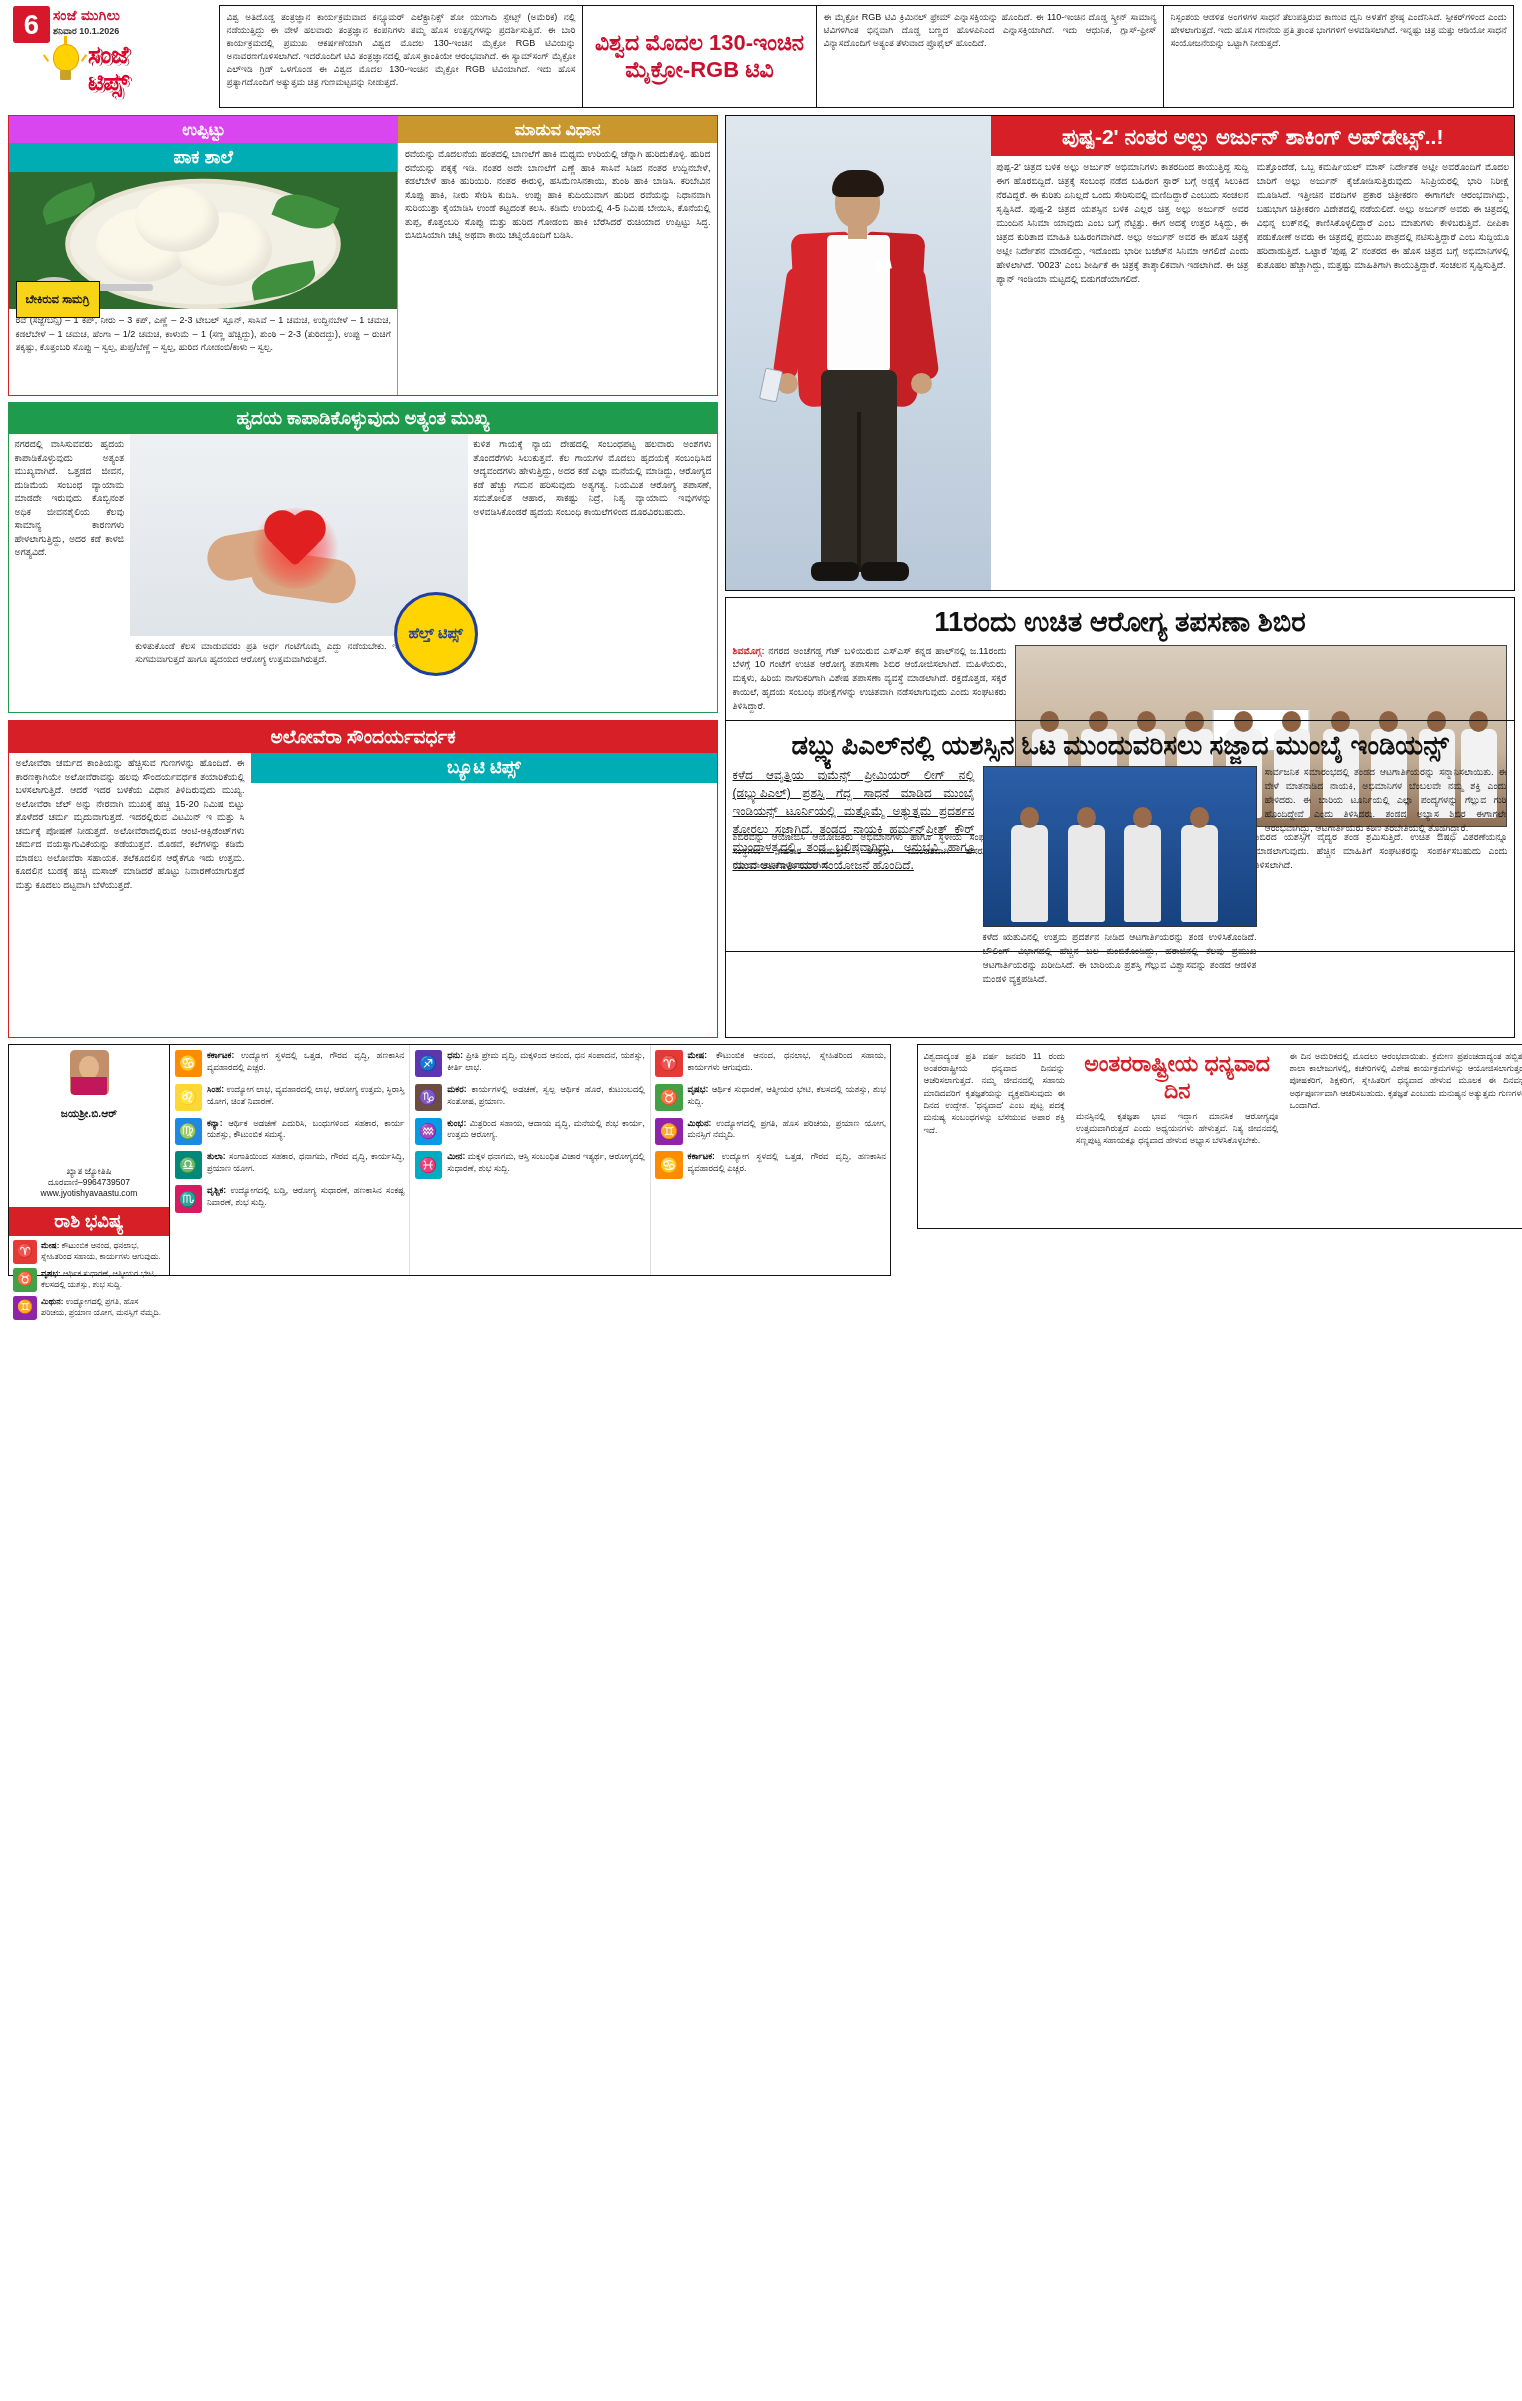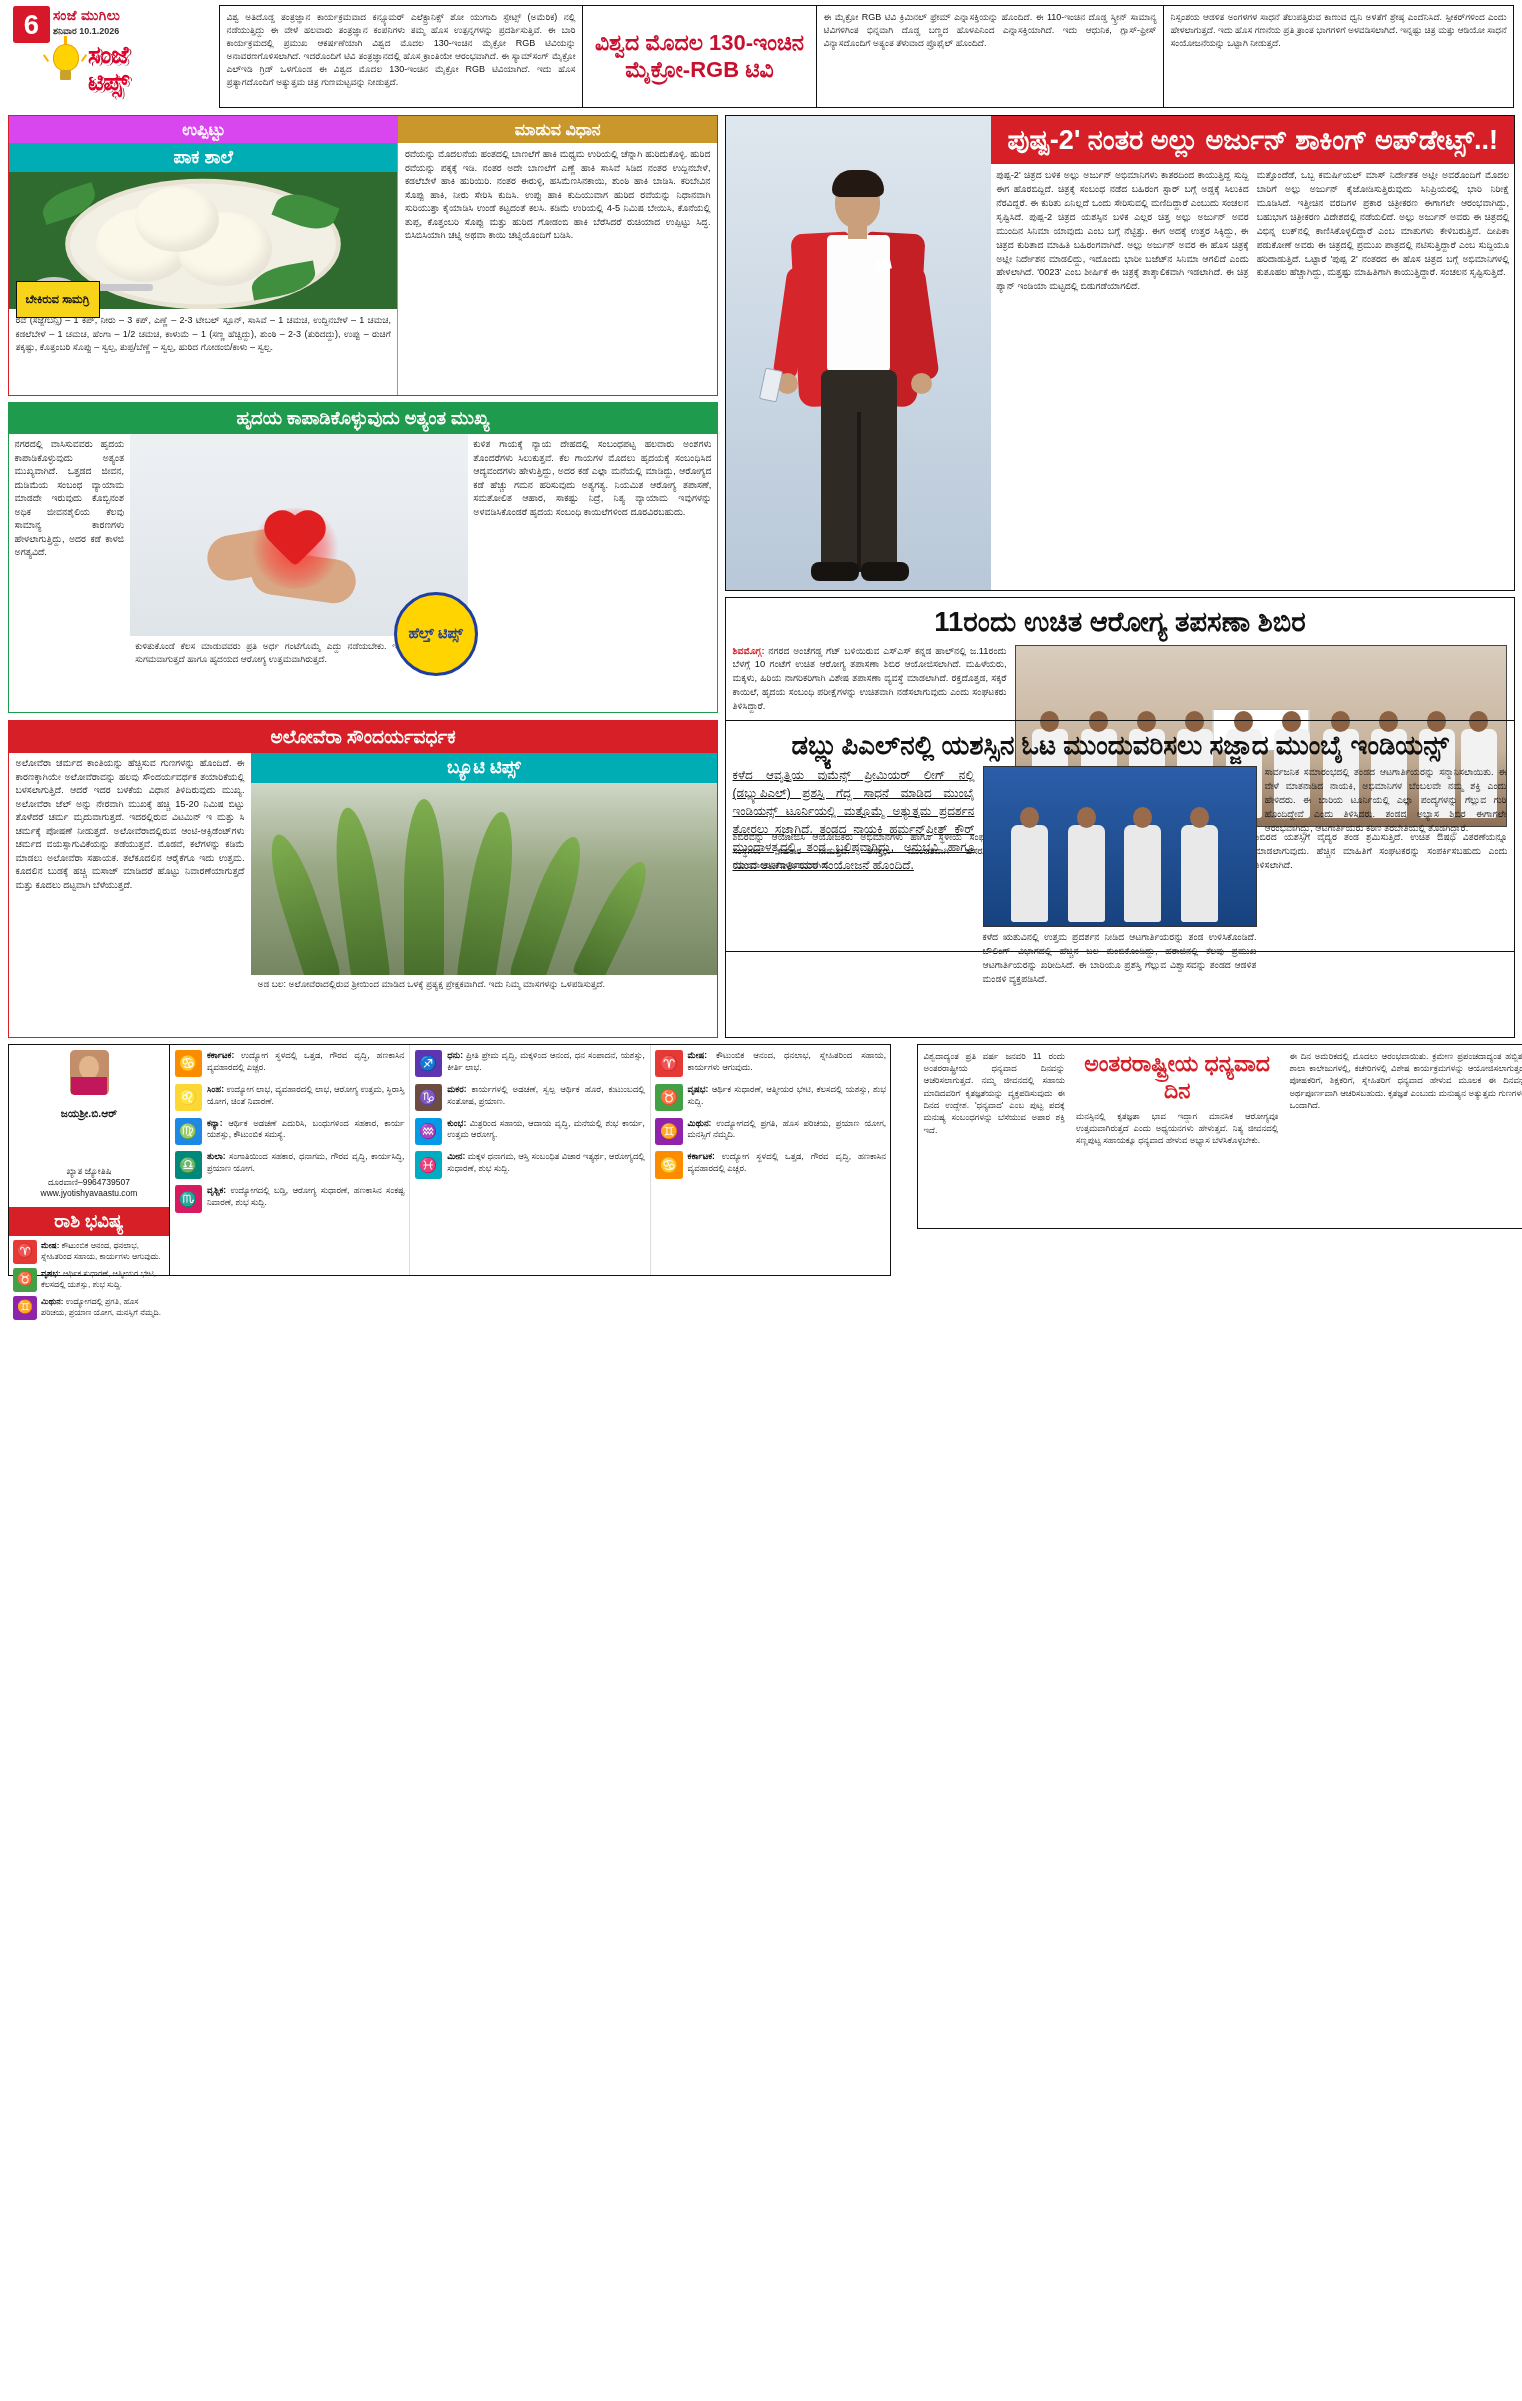--- a/index.html
+++ b/index.html
@@ -82,21 +82,21 @@
   .af-pants { position:absolute; left:63px; top:200px; width:76px; height:202px; background:#2f2a24; border-radius:8px 8px 3.2px 3.2px;}
   .af-legsplit { position:absolute; left:99px; top:242px; width:4px; height:160px; background:#1d1a16;}
   .af-shoeL { position:absolute; left:53px; top:392px; width:48px; height:19.4px; background:#171310; border-radius:8px;}
   .af-shoeR { position:absolute; left:103px; top:392px; width:48px; height:19.4px; background:#171310; border-radius:8px;}
   .af-armL { position:absolute; left:22.6px; top:97px; width:24px; height:113px; background:#d6262b; border-radius:11.3px; transform:rotate(8deg);}
   .af-armR { position:absolute; left:150px; top:97px; width:24px; height:113px; background:#c41f24; border-radius:11.3px; transform:rotate(-8deg);}
   .af-handL { position:absolute; left:19.4px; top:203px; width:21px; height:21px; background:#caa07c; border-radius:50%;}
   .af-handR { position:absolute; left:153px; top:203px; width:21px; height:21px; background:#caa07c; border-radius:50%;}
   .af-phone { position:absolute; left:4.8px; top:199px; width:18px; height:32px; background:#e9edf1; border:0.8px solid #9aa7b2; border-radius:2.4px; transform:rotate(12deg);}
   .allu-right { width:524px; }
-  .allu-hdr { background:#d61f26; color:#fff; font-size:27px; font-weight:bold; text-align:center; padding:6.5px 4.8px; line-height:1.3;}
+  .allu-hdr { background:#d61f26; color:#fff; font-size:21px; font-weight:bold; text-align:center; padding:6.5px 4.8px; line-height:1.3;}
   .allu-cols { display:flex; padding:4.8px 4.8px 0 4.8px; gap:8px; }
   .allu-cols > div { width:50%; font-size:9.3px; line-height:1.5; text-align:justify;}
 
   
   #sec-heart { position:absolute; left:8px; top:402px; width:710px; height:311px; border:1.6px solid #1f9b4d; }
   .heart-hdr { background:#1f9b4d; color:#fff; font-size:18px; font-weight:bold; text-align:center; padding:4.8px 0;}
   .heart-body { display:flex; height:274px; }
   .heart-c1 { width:121px; padding:4.8px 5.6px; }
   .heart-mid { width:339px; position:relative; }
   .heart-photo { position:relative; width:100%; height:202px; overflow:hidden; background:#e8ecef;}
@@ -341,30 +341,20 @@
       <div>ಶಿಬಿರದ ಯಶಸ್ಸಿಗೆ ವೈದ್ಯರ ತಂಡ ಶ್ರಮಿಸುತ್ತಿದೆ. ಉಚಿತ ಔಷಧಿ ವಿತರಣೆಯನ್ನೂ ಮಾಡಲಾಗುವುದು. ಹೆಚ್ಚಿನ ಮಾಹಿತಿಗೆ ಸಂಘಟಕರನ್ನು ಸಂಪರ್ಕಿಸಬಹುದು ಎಂದು ತಿಳಿಸಲಾಗಿದೆ.</div>
     </div>
   </div>
 
   <div id="sec-aloe">
     <div class="aloe-hdr">ಅಲೋವೆರಾ ಸೌಂದರ್ಯವರ್ಧಕ</div>
     <div class="aloe-body">
       <div class="aloe-left kn-sm">ಅಲೋವೆರಾ ಚರ್ಮದ ಕಾಂತಿಯನ್ನು ಹೆಚ್ಚಿಸುವ ಗುಣಗಳನ್ನು ಹೊಂದಿದೆ. ಈ ಕಾರಣಕ್ಕಾಗಿಯೇ ಅಲೋವೆರಾವನ್ನು ಹಲವು ಸೌಂದರ್ಯವರ್ಧಕ ತಯಾರಿಕೆಯಲ್ಲಿ ಬಳಸಲಾಗುತ್ತಿದೆ. ಆದರೆ ಇದರ ಬಳಕೆಯ ವಿಧಾನ ತಿಳಿದಿರುವುದು ಮುಖ್ಯ. ಅಲೋವೆರಾ ಜೆಲ್ ಅನ್ನು ನೇರವಾಗಿ ಮುಖಕ್ಕೆ ಹಚ್ಚಿ 15-20 ನಿಮಿಷ ಬಿಟ್ಟು ತೊಳೆದರೆ ಚರ್ಮ ಮೃದುವಾಗುತ್ತದೆ. ಇದರಲ್ಲಿರುವ ವಿಟಮಿನ್ ಇ ಮತ್ತು ಸಿ ಚರ್ಮಕ್ಕೆ ಪೋಷಣೆ ನೀಡುತ್ತದೆ. ಅಲೋವೆರಾದಲ್ಲಿರುವ ಆಂಟಿ-ಆಕ್ಸಿಡೆಂಟ್‌ಗಳು ಚರ್ಮದ ವಯಸ್ಸಾಗುವಿಕೆಯನ್ನು ತಡೆಯುತ್ತವೆ. ಮೊಡವೆ, ಕಲೆಗಳನ್ನು ಕಡಿಮೆ ಮಾಡಲು ಅಲೋವೆರಾ ಸಹಾಯಕ. ತಲೆಕೂದಲಿನ ಆರೈಕೆಗೂ ಇದು ಉತ್ತಮ. ಕೂದಲಿನ ಬುಡಕ್ಕೆ ಹಚ್ಚಿ ಮಸಾಜ್ ಮಾಡಿದರೆ ಹೊಟ್ಟು ನಿವಾರಣೆಯಾಗುತ್ತದೆ ಮತ್ತು ಕೂದಲು ದಟ್ಟವಾಗಿ ಬೆಳೆಯುತ್ತದೆ.</div>
       <div class="aloe-right">
         <div class="beauty-title">ಬ್ಯೂಟಿ ಟಿಪ್ಸ್</div>
-        <div class="aloe-photo">
-          <div class="ap-sky"></div>
-          <div class="ap-leaf" style="left:32px;top:48px;width:36px;height:153px;transform:rotate(-18deg);"></div>
-          <div class="ap-leaf" style="left:89px;top:24px;width:39px;height:178px;transform:rotate(-8deg);"></div>
-          <div class="ap-leaf" style="left:153px;top:16px;width:40px;height:186px;"></div>
-          <div class="ap-leaf" style="left:218px;top:27.4px;width:39px;height:173px;transform:rotate(9deg);"></div>
-          <div class="ap-leaf" style="left:281px;top:50px;width:36px;height:152px;transform:rotate(19deg);"></div>
-          <div class="ap-leaf" style="left:347px;top:73px;width:32px;height:129px;transform:rotate(26deg);"></div>
-          <div class="aloe-cap">ಅಡ ಬಲ: ಅಲೋವೆರಾದಲ್ಲಿರುವ ಶ್ರೀಯಿಂದ ಮಾಡಿದ ಒಳಕ್ಕೆ ಪ್ರತ್ಯಕ್ಷ ಪ್ರೇಕ್ಷಕವಾಗಿದೆ. ಇದು ನಿಮ್ಮ ಮಾಸಗಳನ್ನು ಒಳಪಡಿಸುತ್ತದೆ.</div>
-        </div>
       </div>
     </div>
   </div>
 
   <div id="sec-mumbai">
     <div class="mum-hdr">ಡಬ್ಲ್ಯುಪಿಎಲ್‌ನಲ್ಲಿ ಯಶಸ್ಸಿನ ಓಟ ಮುಂದುವರಿಸಲು ಸಜ್ಜಾದ ಮುಂಬೈ ಇಂಡಿಯನ್ಸ್</div>
     <div class="mum-body">
       <div class="mum-c1">ಕಳೆದ ಆವೃತ್ತಿಯ ವುಮೆನ್ಸ್ ಪ್ರೀಮಿಯರ್ ಲೀಗ್ ನಲ್ಲಿ (ಡಬ್ಲ್ಯುಪಿಎಲ್) ಪ್ರಶಸ್ತಿ ಗೆದ್ದ ಸಾಧನೆ ಮಾಡಿದ ಮುಂಬೈ ಇಂಡಿಯನ್ಸ್ ಟೂರ್ನಿಯಲ್ಲಿ ಮತ್ತೊಮ್ಮೆ ಅತ್ಯುತ್ತಮ ಪ್ರದರ್ಶನ ತೋರಲು ಸಜ್ಜಾಗಿದೆ. ತಂಡದ ನಾಯಕಿ ಹರ್ಮನ್‌ಪ್ರೀತ್ ಕೌರ್ ಮುಂದಾಳತ್ವದಲ್ಲಿ ತಂಡ ಬಲಿಷ್ಠವಾಗಿದ್ದು, ಅನುಭವಿ ಹಾಗೂ ಯುವ ಆಟಗಾರ್ತಿಯರ ಸಂಯೋಜನೆ ಹೊಂದಿದೆ.</div>
       <div class="mum-mid">
         <div class="mum-photo">

